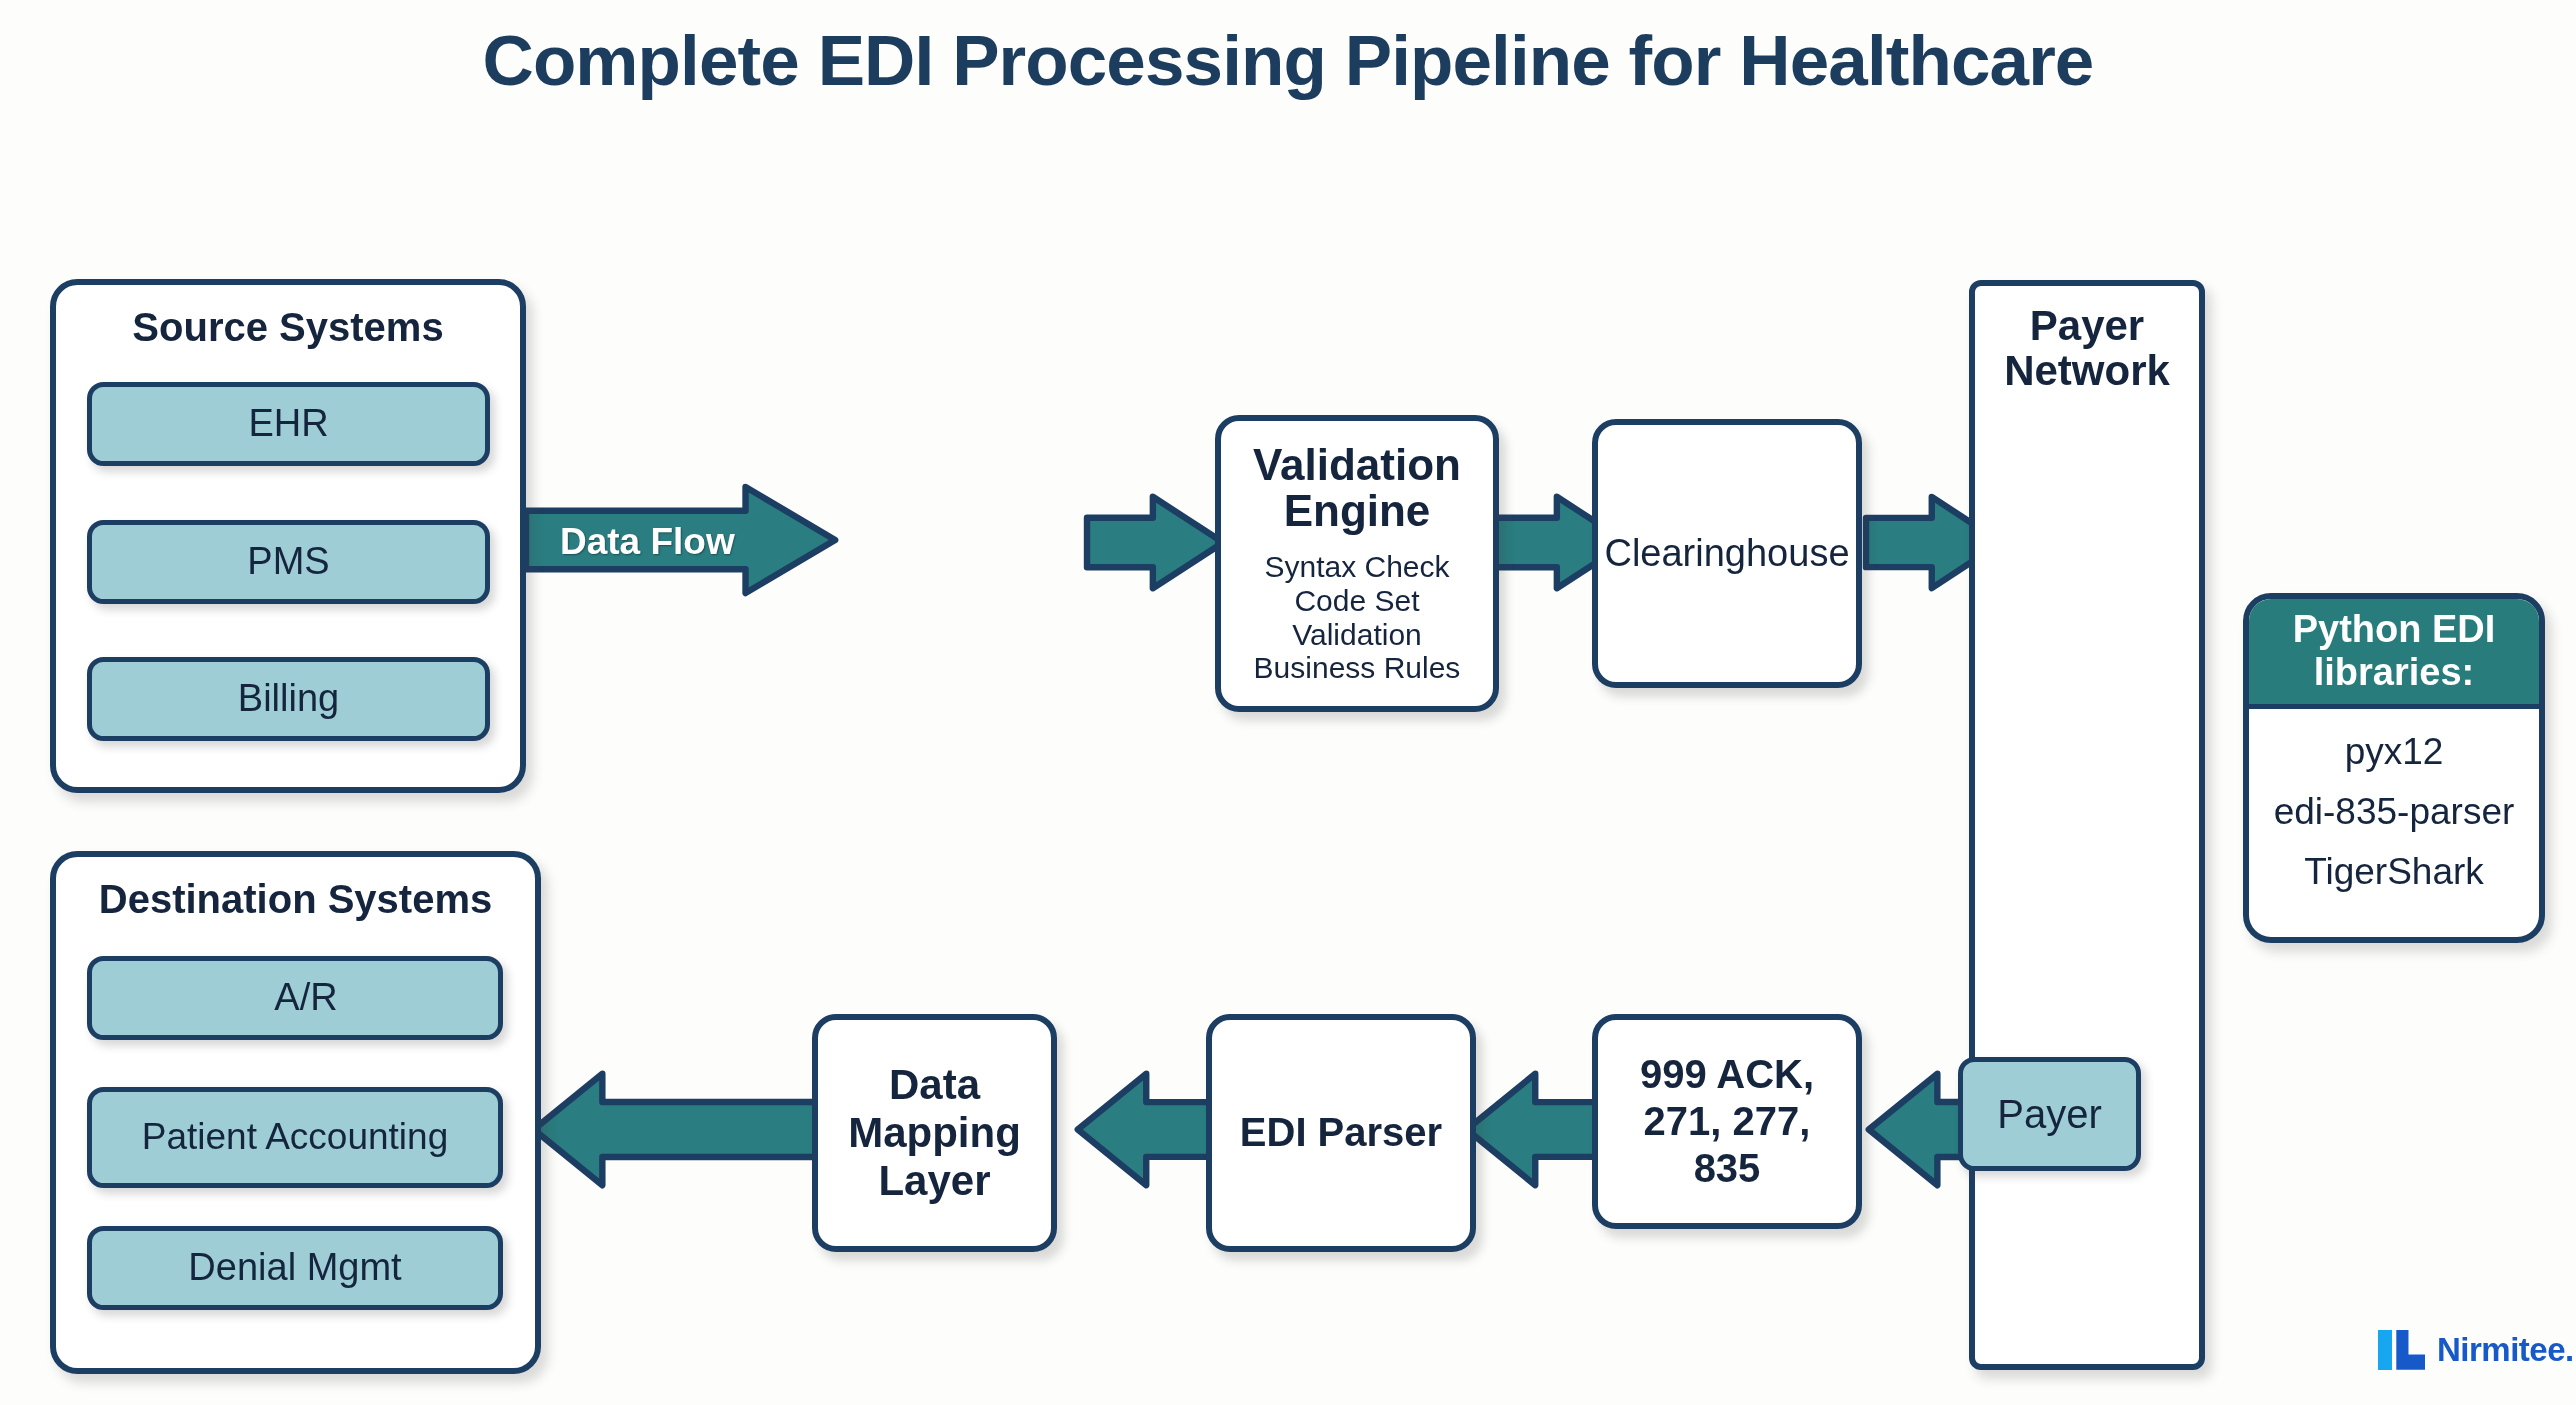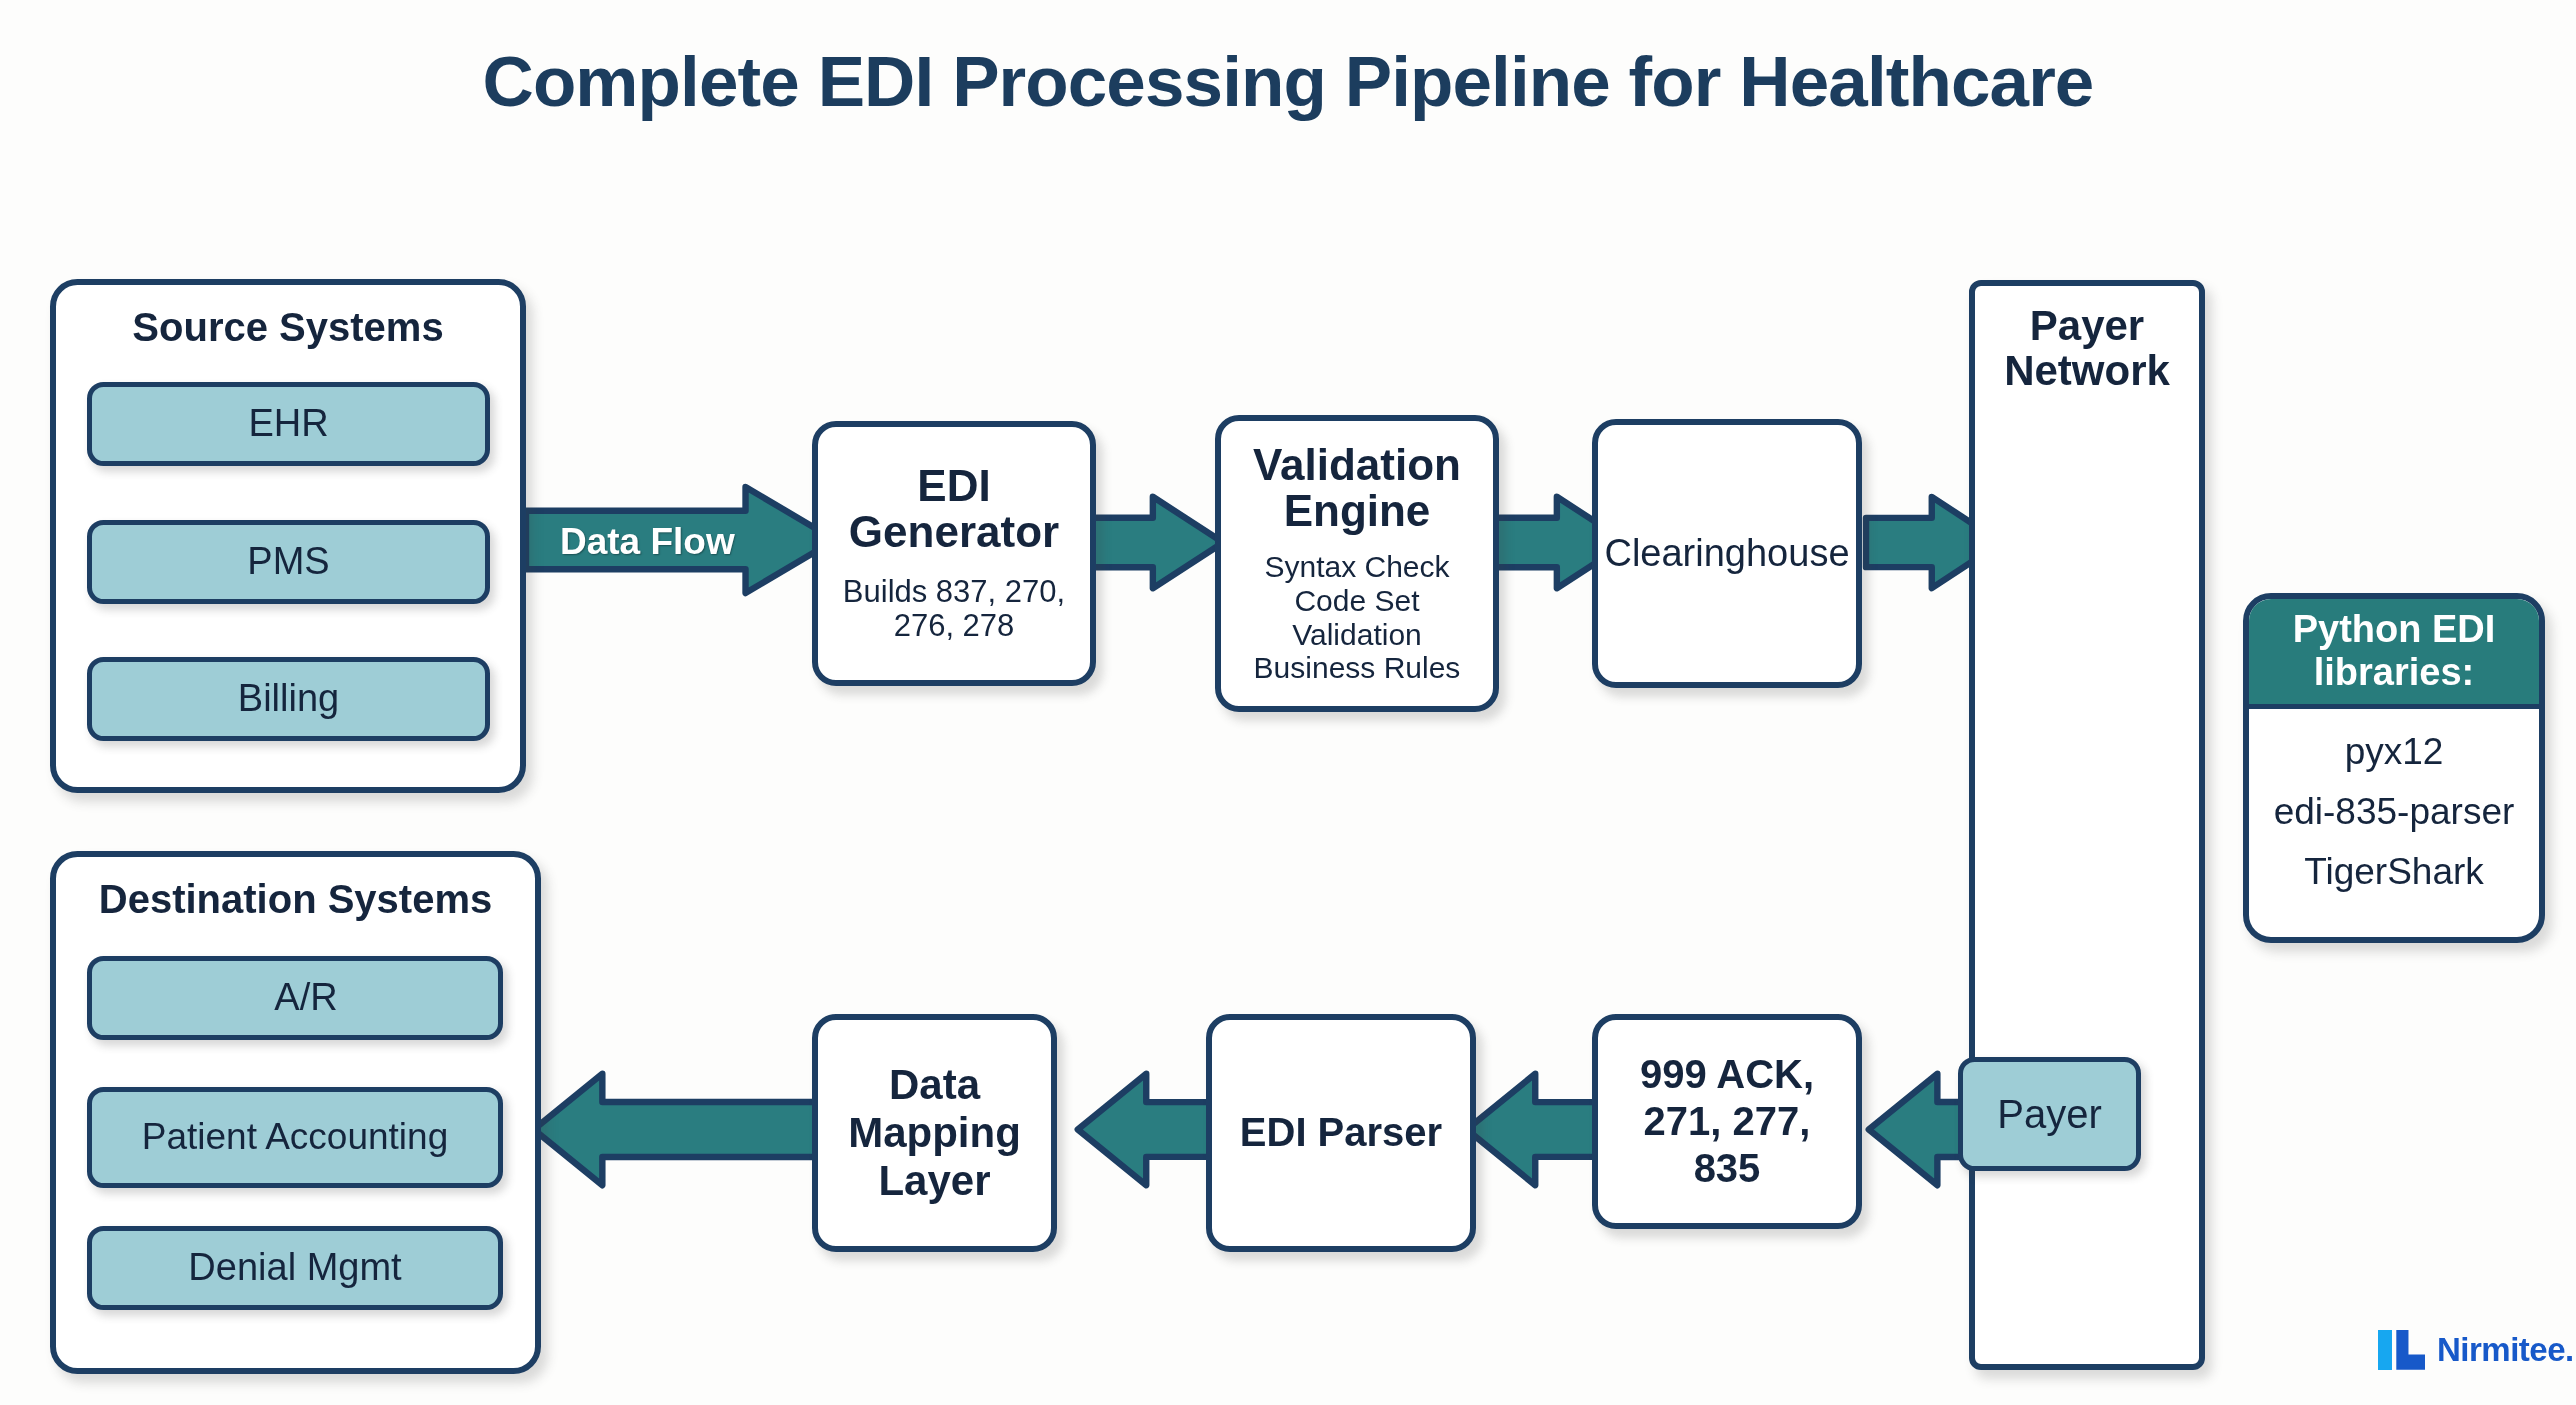--- a/index.html
+++ b/index.html
@@ -13,21 +13,20 @@
   #stage{position:absolute;left:0;top:0;width:2576px;height:1405px;}
 
   
   .title{
     position:absolute;left:0;top:20px;width:2576px;
     text-align:center;
     font-size:71px;font-weight:bold;
     color:#1c3d5e;
     letter-spacing:-0.9px;
     white-space:nowrap;
-    margin-top:21px;
   }
 
   
   .node{
     position:absolute;
     background:#ffffff;
     border:6.4px solid #1d3e63;
     border-radius:24px;
     box-sizing:border-box;
     box-shadow:6.4px 8.2px 10px rgba(60,60,60,0.18);
@@ -195,24 +194,20 @@
   <div class="chip" style="left:87px;top:382px;width:403px;height:84px;">
     <span>EHR</span>
   </div>
   <div class="chip" style="left:87px;top:520px;width:403px;height:84px;">
     <span>PMS</span>
   </div>
   <div class="chip" style="left:87px;top:657px;width:403px;height:84px;">
     <span>Billing</span>
   </div>
 
-  <div class="node" style="left:812px;top:421px;width:284px;height:265px;padding:9.1px 12.8px;">
-    <div class="ttl" style="font-size:44px;">EDI Generator</div>
-    <div class="sub" style="font-size:31px;margin-top:20px;">Builds 837, 270, 276, 278</div>
-  </div>
 
   <div class="node" style="left:1215px;top:405px;width:284px;height:297px;padding:9.1px 9.1px;margin-top:10px;">
     <div class="ttl" style="font-size:44px;">Validation Engine</div>
     <div class="sub" style="font-size:30px;margin-top:16.5px;">
       <div>Syntax Check</div>
       <div>Code Set Validation</div>
       <div>Business Rules</div>
     </div>
   </div>
 

